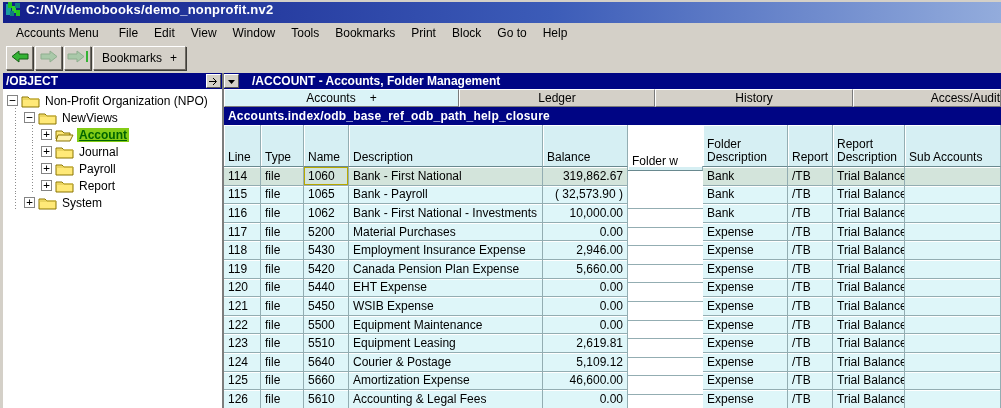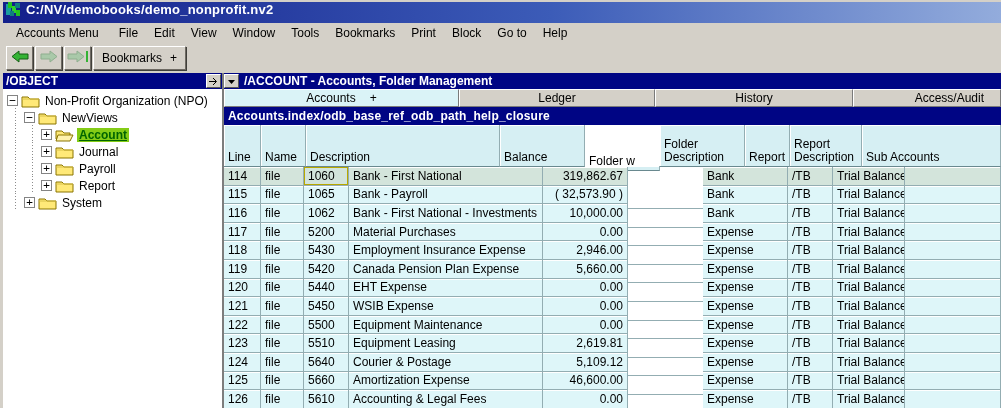--- a/index.html
+++ b/index.html
@@ -21,21 +21,21 @@
   .menu-item:first-child{margin-right:4px;}
   
   .toolbar{height:29px;background:#d4d0c8;display:flex;align-items:flex-start;padding:2px 0 0 3px;}
   .tbtn{height:24px;background:#d4d0c8;border:1px solid;border-color:#fff #6e6a63 #6e6a63 #fff;
     box-shadow:1px 1px 0 #403f3a;display:flex;align-items:center;justify-content:center;margin-right:2px;}
   .tbtn.sq{width:27px;}
   .tbtn.wide{padding:0 8px;gap:8px;}
   
   .main{display:flex;height:336px;}
   .left{width:221px;background:#fff;border-right:2px solid #7d7d7d;display:flex;flex-direction:column;}
-  .panel-hdr{height:16px;background:#000584;color:#fff;font-weight:bold;display:flex;align-items:center;}
+  .panel-hdr{height:16px;background:#000584;color:#fff;font-weight:bold;display:flex;align-items:center;gap:8px;}
   .left .panel-hdr{padding-left:3px;}
   .mini-btn{width:15px;height:14px;background:#d4d0c8;border:1px solid;border-color:#fff #555 #555 #fff;
     display:flex;align-items:center;justify-content:center;flex:0 0 auto;}
   .mini-btn svg{display:block;}
   .left .mini-btn{margin-left:auto;margin-right:1px;}
   
   .tree{flex:1;padding:3px 0 0 4px;overflow:hidden;}
   .tree-row{height:17px;display:flex;align-items:center;white-space:nowrap;}
   .guide{display:inline-block;width:17px;height:17px;flex:0 0 auto;
     background-image:repeating-linear-gradient(to bottom,#8c8c8c 0 1px,transparent 1px 3px);
@@ -51,21 +51,21 @@
   .tree-label.sel{color:#006400;text-decoration:underline;background:#84cc16;font-weight:bold;}
   
   .right{flex:1;display:flex;flex-direction:column;min-width:0;}
   .right .panel-hdr .hdr-title{padding-left:5px;}
   .tabs{height:18px;display:flex;background:#d4d0c8;}
   .tab{height:18px;background:#d4d0c8;border:1px solid;border-color:#fff #7a7a7a #7a7a7a #fff;
     display:flex;align-items:center;justify-content:center;gap:14px;}
   .tab.t0{width:235px;background:#daf3f7;}
   .tab.t1{width:196px;}
   .tab.t2{width:198px;}
-  .tab.t3{flex:1;justify-content:flex-end;padding-right:16px;}
+  .tab.t3{flex:1;justify-content:flex-end;padding-right:0;}
   .pathbar{height:18px;background:#000584;color:#fff;font-weight:bold;display:flex;align-items:center;
     padding-left:4px;letter-spacing:.2px;}
   
   .grid{flex:1;display:flex;flex-direction:column;overflow:hidden;background:#fff;}
   .thead{height:42px;display:flex;flex:0 0 auto;}
   .hcell{background:#d6eff3;border-right:1px solid #93adb2;border-bottom:1px solid #69898f;
     box-shadow:inset 1px 1px 0 #fff;display:flex;align-items:flex-end;padding:2px 4px;line-height:13px;}
   .tbody{flex:1;overflow:hidden;}
   .trow{height:18.6px;display:flex;}
   .cell{background:#def6f9;border-right:1px solid #93adb2;border-bottom:1px solid #93adb2;
@@ -286,20 +286,21 @@
         </div>
       </div>
 
       <div class="pathbar">
         <span>Accounts.index/odb_base_ref_odb_path_help_closure</span>
       </div>
 
       <div class="grid">
         <div class="thead">
           <div class="hcell c0">Line</div>
+          <div class="hcell c1">Type</div>
           <div class="hcell c2">Name</div>
           <div class="hcell c3">Description</div>
           <div class="hcell c4">Balance</div>
           <div class="hcell c5">Folder w</div>
           <div class="hcell c6">Folder Description</div>
           <div class="hcell c7">Report</div>
           <div class="hcell c8">Report Description</div>
           <div class="hcell c9">Sub Accounts</div>
         </div>
         <div class="tbody">

